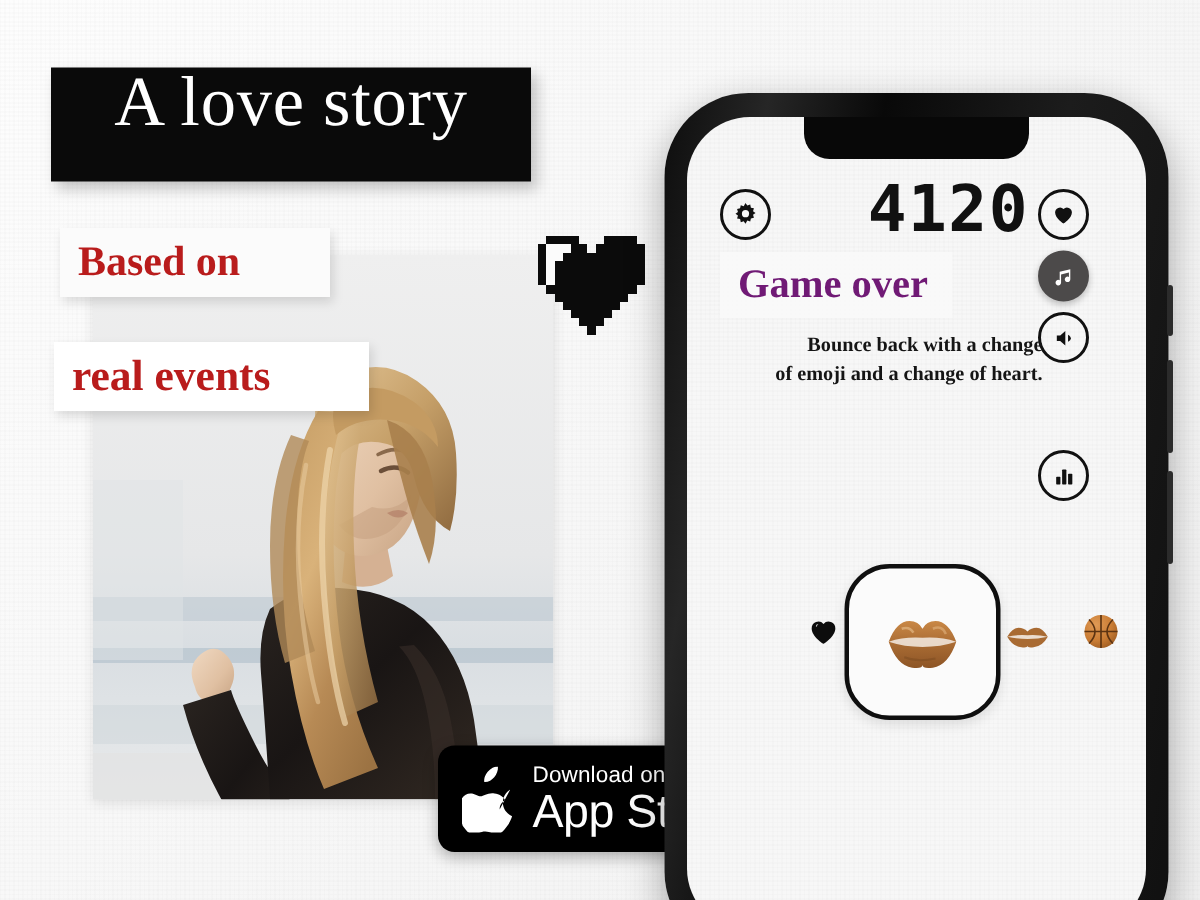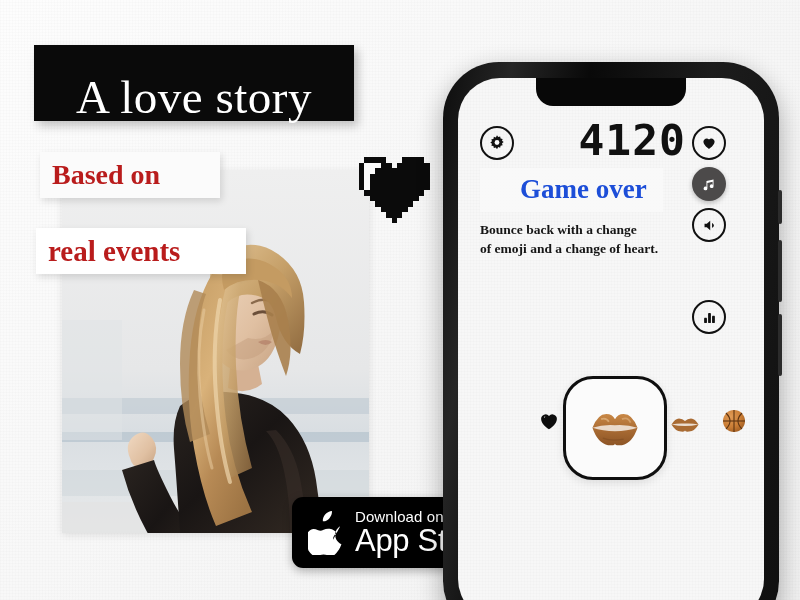--- a/index.html
+++ b/index.html
@@ -16,21 +16,21 @@
       repeating-linear-gradient(0deg, rgba(0,0,0,.012) 0 1px, transparent 1px 3px),
       repeating-linear-gradient(90deg, rgba(0,0,0,.012) 0 1px, transparent 1px 3px),
       linear-gradient(135deg,#fdfdfd 0%,#f6f6f6 60%,#f1f1f1 100%);
   }
 
   
   .title-box{
     position:absolute;left:34px;top:45px;width:320px;height:76px;
     background:#0a0a0a;
     box-shadow:4px 5px 9px rgba(0,0,0,.22);
-    display:flex;align-items:flex-end;justify-content:center;
+    display:flex;align-items:flex-start;justify-content:center;
   }
   .title-box span{
     font-family:"Liberation Serif","DejaVu Serif",serif;
     color:#fff;font-size:47px;letter-spacing:.5px;line-height:1;
     white-space:nowrap;
   }
 
   .sub-box{
     position:absolute;
     background:#fbfbfb;
@@ -122,29 +122,29 @@
     line-height:40px;
   }
 
   .gameover-box{
     position:absolute;left:22px;top:90px;
     background:rgba(248,248,248,.92);
     padding:6px 16px 7px 12px;
   }
   .gameover-box span{
     font-family:"Liberation Serif","DejaVu Serif",serif;
-    font-weight:bold;font-size:27px;color:#1d4ed8;white-space:nowrap;margin-left:28px;
+    font-weight:bold;font-size:27px;color:#701a75;white-space:nowrap;
   }
 
   .subtext{
     position:absolute;left:22px;top:142px;width:215px;
     font-family:"Liberation Serif","DejaVu Serif",serif;
     font-weight:bold;font-size:13.5px;line-height:19px;color:#151515;
   }
-  .subtext div{white-space:nowrap;}
+  .subtext div{white-space:nowrap;text-align:right;}
 
   .card{
     position:absolute;left:105px;top:298px;width:98px;height:98px;
     border:3px solid #0f0f0f;border-radius:30px;background:#fbfbfb;
     box-shadow:0 3px 8px rgba(0,0,0,.10);
     display:flex;align-items:center;justify-content:center;
   }
   .card .emoji-big{width:52px;height:42px;}
 
   .row-emoji{position:absolute;}

